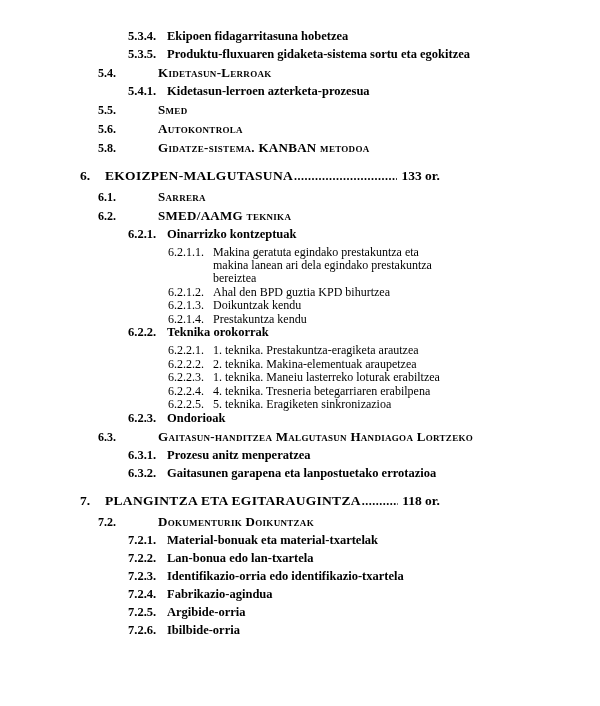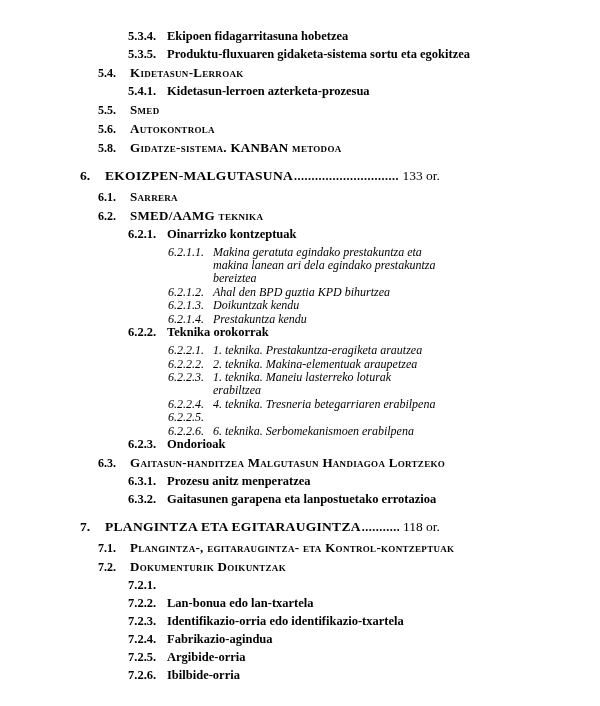--- a/index.html
+++ b/index.html
@@ -37,35 +37,34 @@
   .row-l1 {
     font-size: 13.5px;
     font-weight: bold;
     line-height: 16px;
     margin-top: 13px;
     margin-bottom: 6px;
   }
   .row-l1 .num { width: 25px; }
   .row-l1 .txt { letter-spacing: 0.3px; }
   
-  .row-l2 { margin-left: 18px; }
+  .row-l2 { margin-left: 18px; gap: 28px; }
   .row-l2 .num { width: 32px; font-size: 12px; }
   .row-l2 .txt {
     font-variant: small-caps;
     font-weight: bold;
     font-size: 13px;
     letter-spacing: 0.3px;
   }
   
   .row-l3 { margin-left: 48px; font-weight: bold; }
   .row-l3 .num { width: 39px; }
   
   .row-l4 {
     margin-left: 88px;
-    font-style: italic;
     font-size: 12px;
     line-height: 13px;
     margin-bottom: 0.5px;
   }
   .row-l4 .num { width: 45px; font-weight: normal; }
   .row-l4 .txt { white-space: normal; }
   .row-l4 + .row-l3, .row-l4 + .row-l2 { }
   
   .leader {
     flex: 1 1 auto;
@@ -75,21 +74,21 @@
     min-width: 20px;
   }
   .leader::after {
     content: "......................................................................................................................";
     font-weight: bold;
     font-size: 12px;
     letter-spacing: 0.5px;
   }
   .pg {
     flex: 0 0 auto;
-    font-weight: normal;
+    font-weight: bold;
     white-space: nowrap;
   }
 </style>
 </head>
 <body>
 
 <div class="page">
   <div id="toc">
       <div class="row row-l3">
         <span class="num">5.3.4.</span>
@@ -168,24 +167,21 @@
       <div class="row row-l4">
         <span class="num">6.2.2.3.</span>
         <span class="txt">1. teknika. Maneiu lasterreko loturak erabiltzea</span>
       </div>
       <div class="row row-l4">
         <span class="num">6.2.2.4.</span>
         <span class="txt">4. teknika. Tresneria betegarriaren erabilpena</span>
       </div>
       <div class="row row-l4">
         <span class="num">6.2.2.5.</span>
-      </div>
-      <div class="row row-l4">
-        <span class="num">6.2.2.6.</span>
-        <span class="txt">6. teknika. Serbomekanismoen erabilpena</span>
+        <span class="txt">5. teknika. Eragiketen sinkronizazioa</span>
       </div>
       <div class="row row-l3">
         <span class="num">6.2.3.</span>
         <span class="txt">Ondorioak</span>
       </div>
       <div class="row row-l2">
         <span class="num">6.3.</span>
         <span class="txt">Gaitasun-handitzea Malgutasun Handiagoa Lortzeko</span>
       </div>
       <div class="row row-l3">
@@ -196,29 +192,26 @@
         <span class="num">6.3.2.</span>
         <span class="txt">Gaitasunen garapena eta lanpostuetako errotazioa</span>
       </div>
       <div class="row row-l1">
         <span class="num">7.</span>
         <span class="txt">PLANGINTZA ETA EGITARAUGINTZA</span>
         <span class="leader"></span>
         <span class="pg">118 or.</span>
       </div>
       <div class="row row-l2">
-        <span class="num">7.1.</span>
-        <span class="txt">Plangintza-, egitaraugintza- eta Kontrol-kontzeptuak</span>
-      </div>
-      <div class="row row-l2">
         <span class="num">7.2.</span>
         <span class="txt">Dokumenturik Doikuntzak</span>
       </div>
       <div class="row row-l3">
         <span class="num">7.2.1.</span>
+        <span class="txt">Material-bonuak eta material-txartelak</span>
       </div>
       <div class="row row-l3">
         <span class="num">7.2.2.</span>
         <span class="txt">Lan-bonua edo lan-txartela</span>
       </div>
       <div class="row row-l3">
         <span class="num">7.2.3.</span>
         <span class="txt">Identifikazio-orria edo identifikazio-txartela</span>
       </div>
       <div class="row row-l3">

